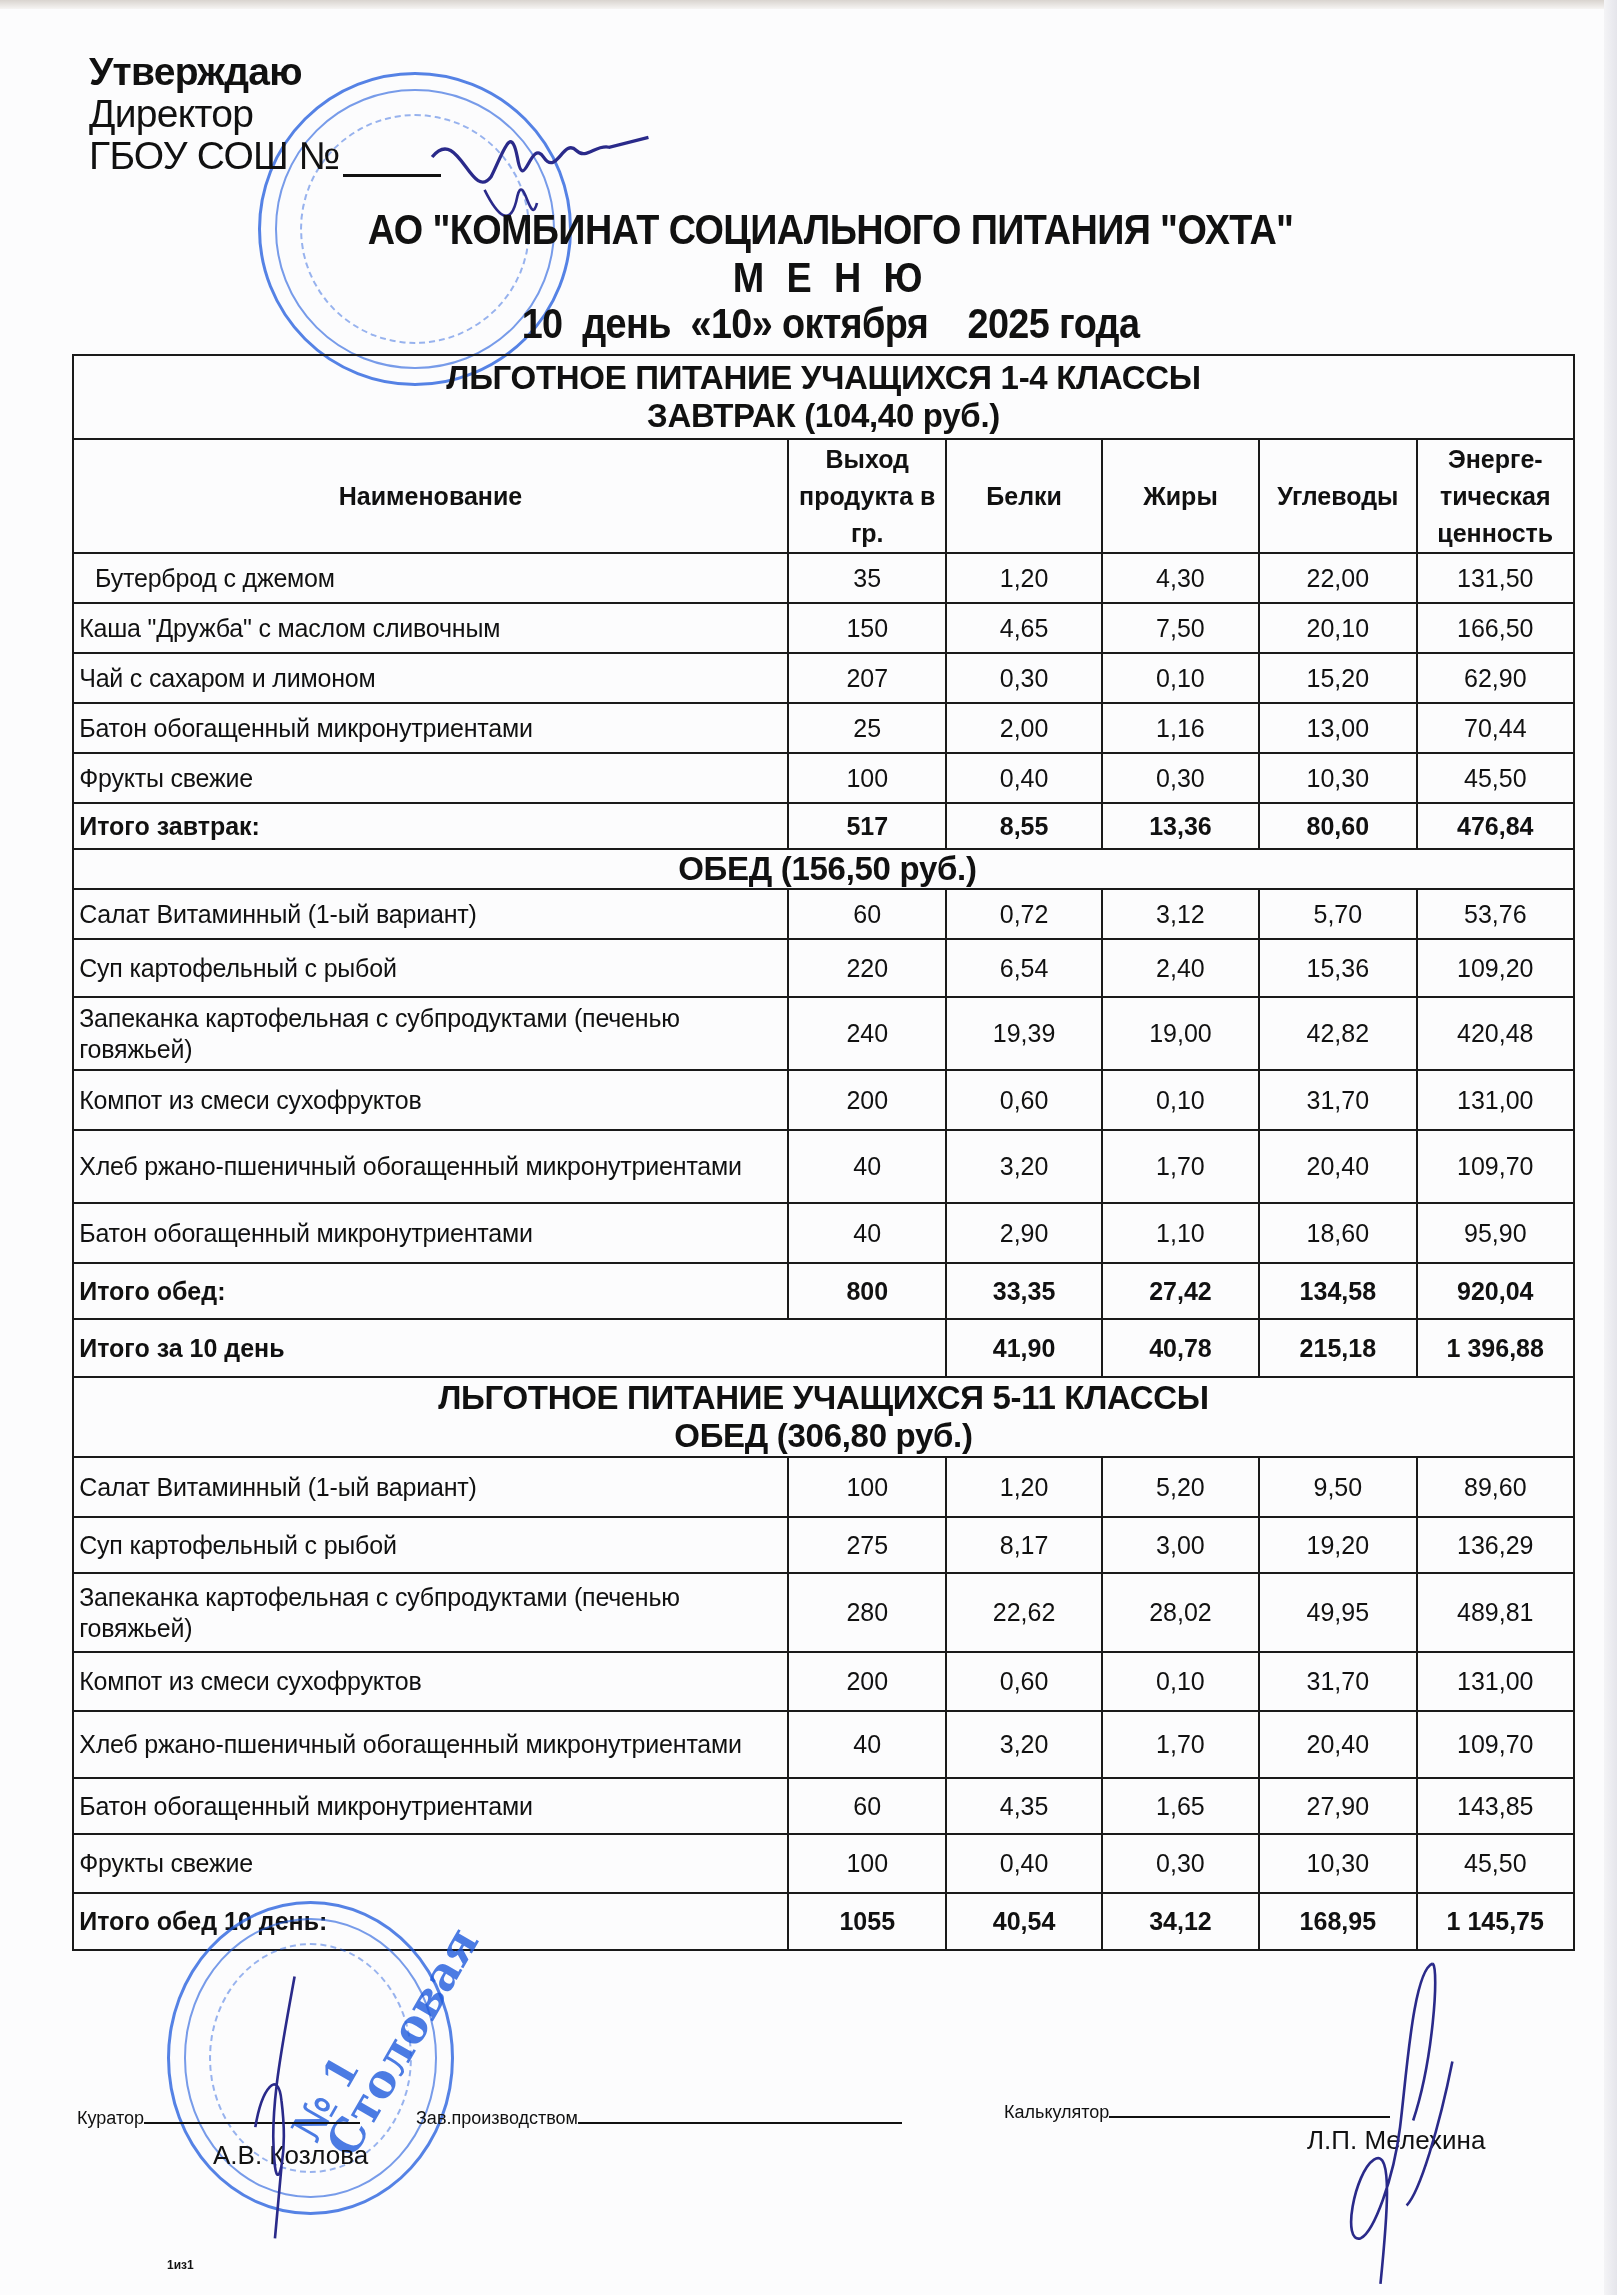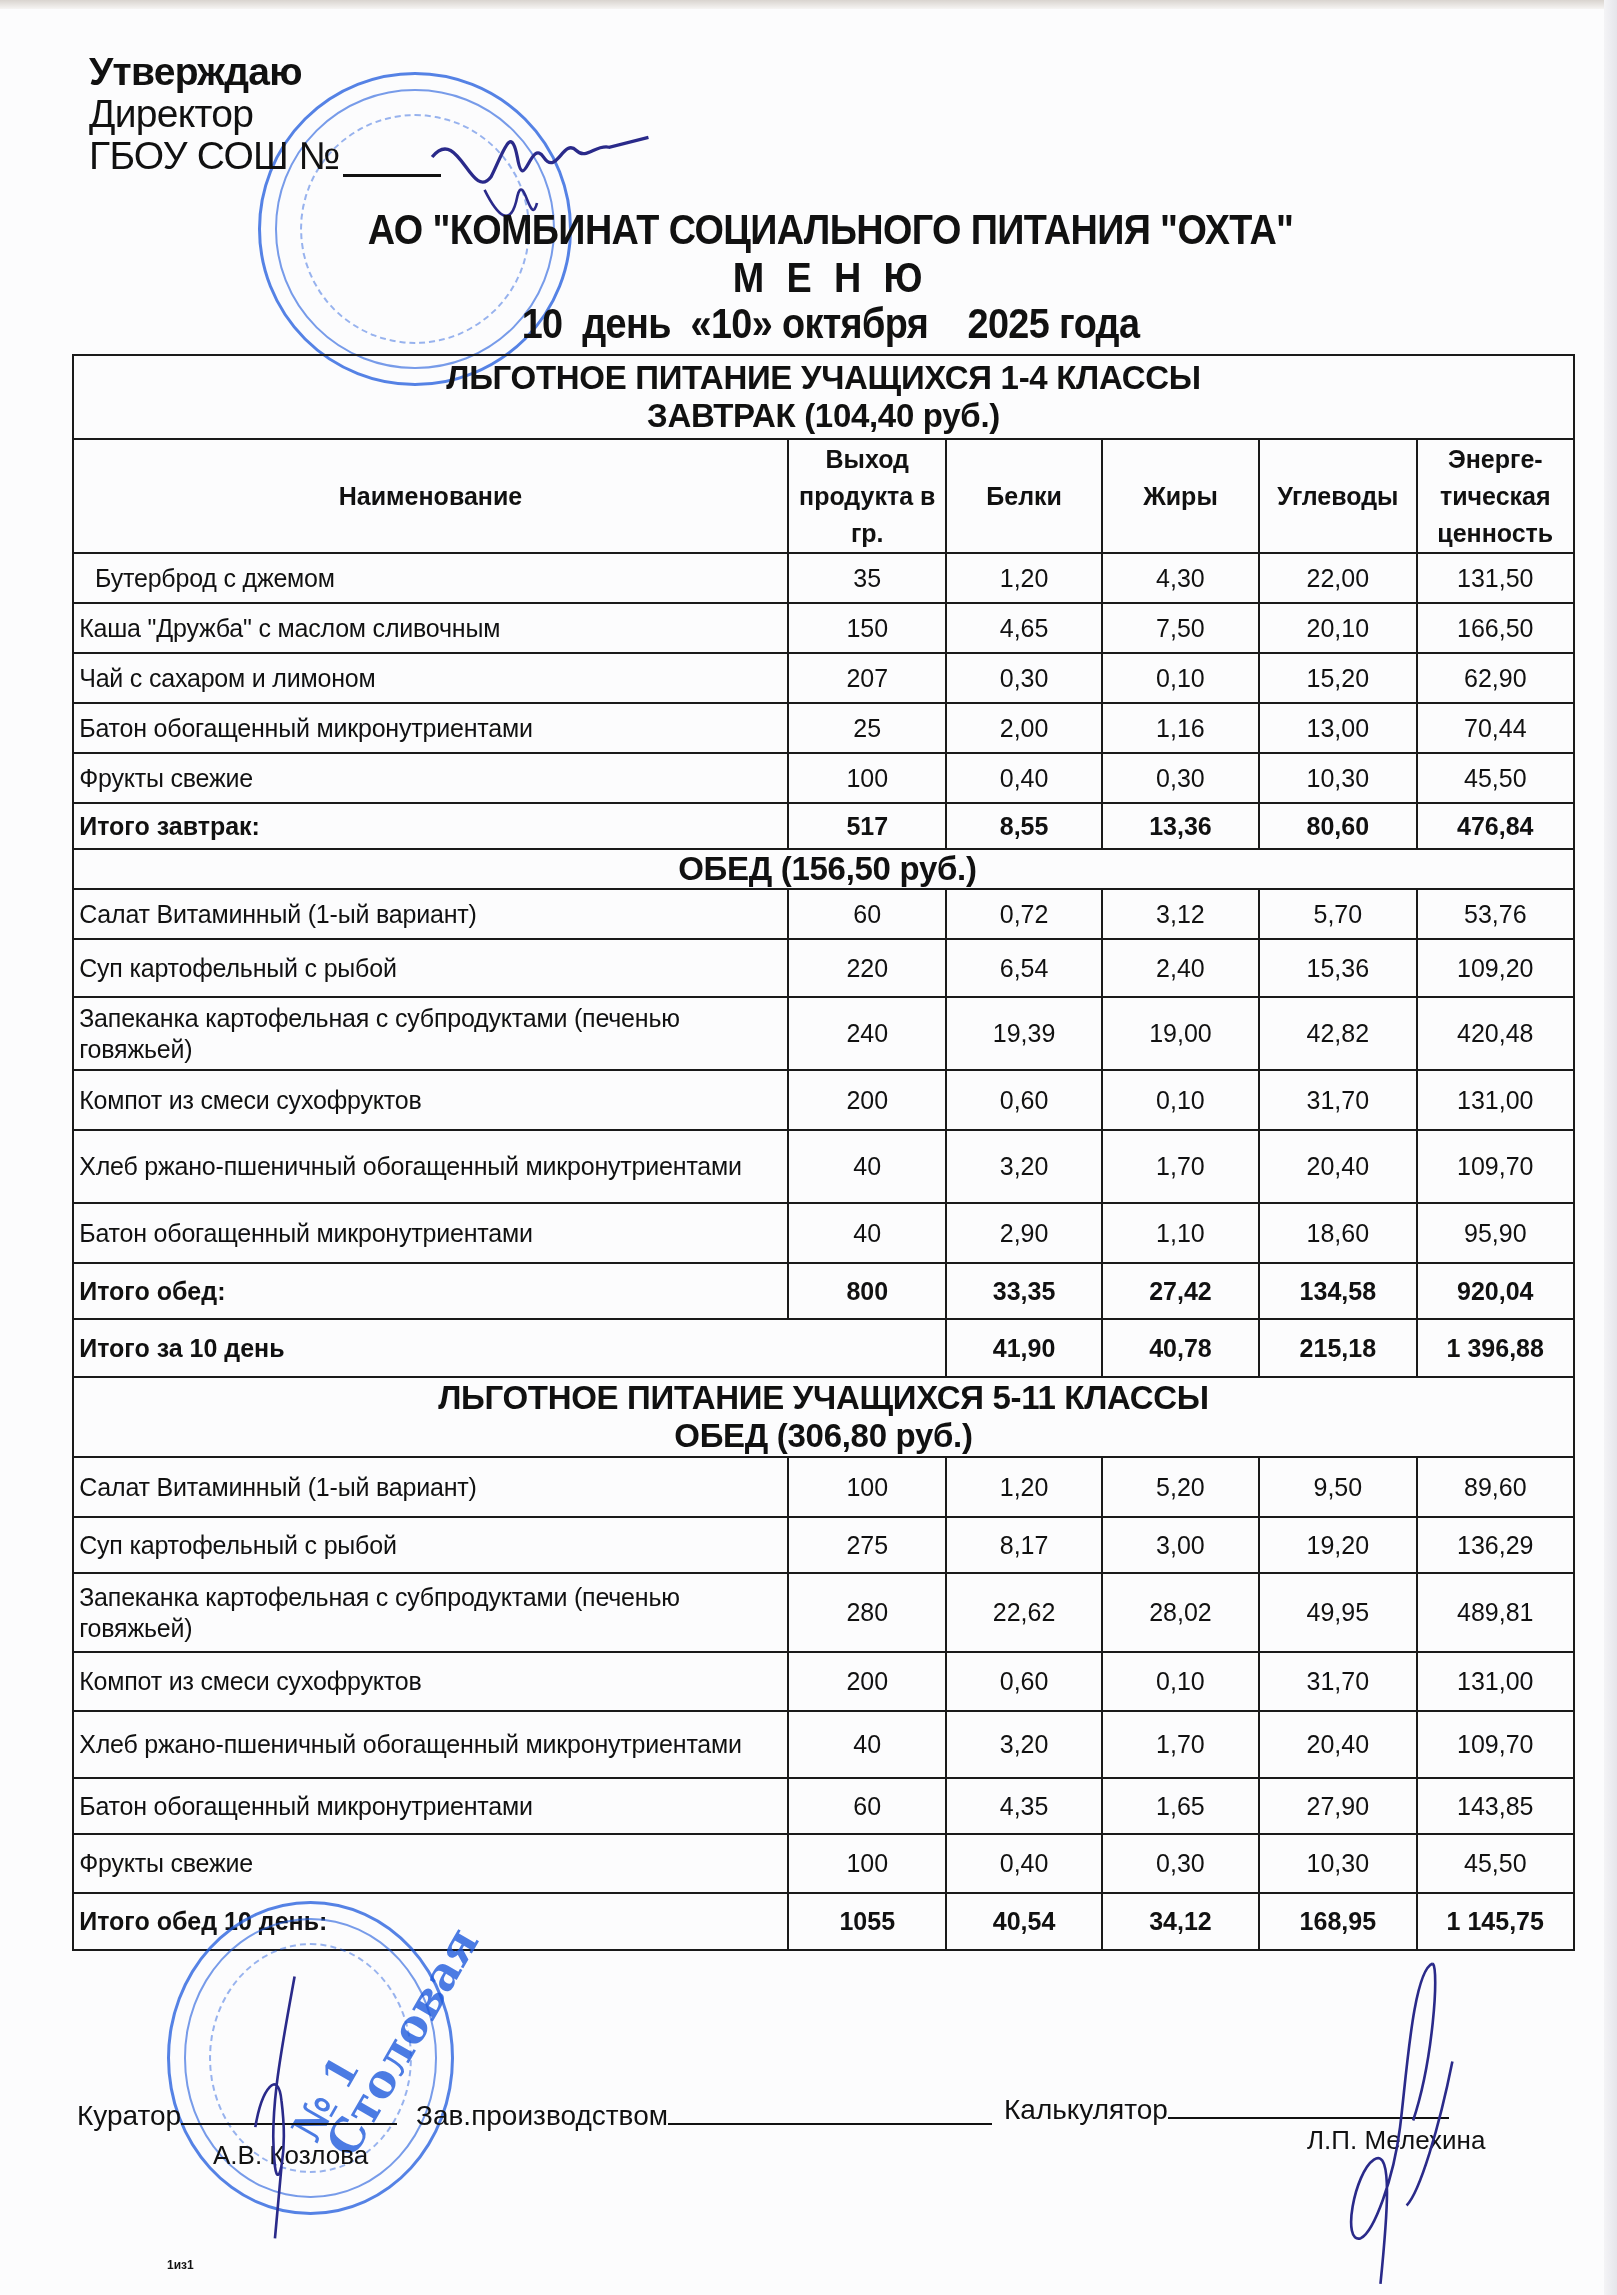--- a/index.html
+++ b/index.html
@@ -32,21 +32,21 @@
 
   .stamp { position: absolute; border-radius: 50%; border: 3.9px solid rgba(30,90,220,0.75); pointer-events: none; }
   .stamp::before { content: ""; position: absolute; inset: 14.4px; border-radius: 50%; border: 2.6px solid rgba(30,90,220,0.6); }
   .stamp::after { content: ""; position: absolute; inset: 39px; border-radius: 50%; border: 2px dashed rgba(30,90,220,0.45); }
   .stamp-top { left: 258px; top: 72px; width: 308px; height: 308px; }
   .stamp-bottom { left: 167px; top: 1901px; width: 281px; height: 308px; }
   .stamp-text { position: absolute; color: rgba(30,90,220,0.8); font-family: "DejaVu Serif", serif; font-weight: bold; pointer-events: none; }
   .stamp-bottom-text { left: 275px; top: 2015px; font-size: 46px; transform: rotate(-60deg); }
   .stamp-bottom-no { left: 281px; top: 2074px; font-size: 42px; transform: rotate(-60deg); }
 
-  .footer { position: absolute; top: 2100px; font-size: 28px; }
+  .footer { position: absolute; top: 2100px; font-size: 18px; }
   .f-kurator { left: 77px; }
   .f-zav { left: 416px; }
   .f-calc { left: 1004px; top: 2094px; }
   .uline { display: inline-block; border-bottom: 2.6px solid #111; height: 22px; vertical-align: baseline; }
   .f-name { position: absolute; font-size: 26px; }
   .n-kozlova { left: 213px; top: 2140px; }
   .n-melekhina { left: 1307px; top: 2125px; }
   .pager { position: absolute; left: 167px; top: 2258px; font-size: 12px; font-weight: bold; }
   svg.sig { position: absolute; pointer-events: none; }
 </style>

